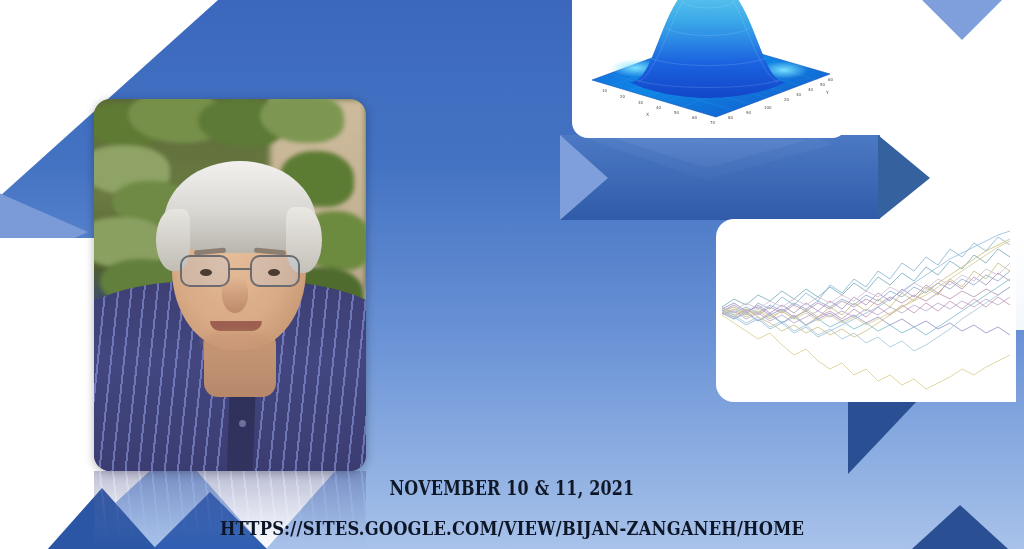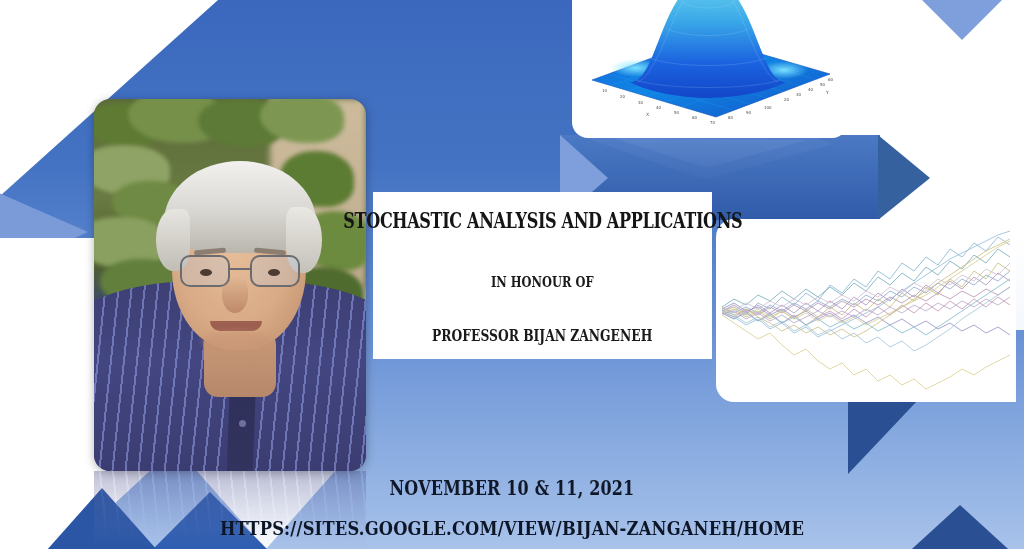--- a/index.html
+++ b/index.html
@@ -481,22 +481,17 @@
       </div>
       <div class="nose"></div>
       <div class="mouth"></div>
       <div class="chin"></div>
     </div>
   </div>
   <div class="portrait-reflection">
     <div class="refl-inner"></div>
   </div>
 
-  <div class="title-box">
-    <div class="title-main">STOCHASTIC ANALYSIS AND APPLICATIONS</div>
-    <div class="title-sub">IN HONOUR OF</div>
-    <div class="title-name">PROFESSOR BIJAN ZANGENEH</div>
-  </div>
 
   <div class="date-line">NOVEMBER 10 &amp; 11, 2021</div>
   <div class="url-line">HTTPS://SITES.GOOGLE.COM/VIEW/BIJAN-ZANGANEH/HOME</div>
 
 </div>
 
 </body></html>

